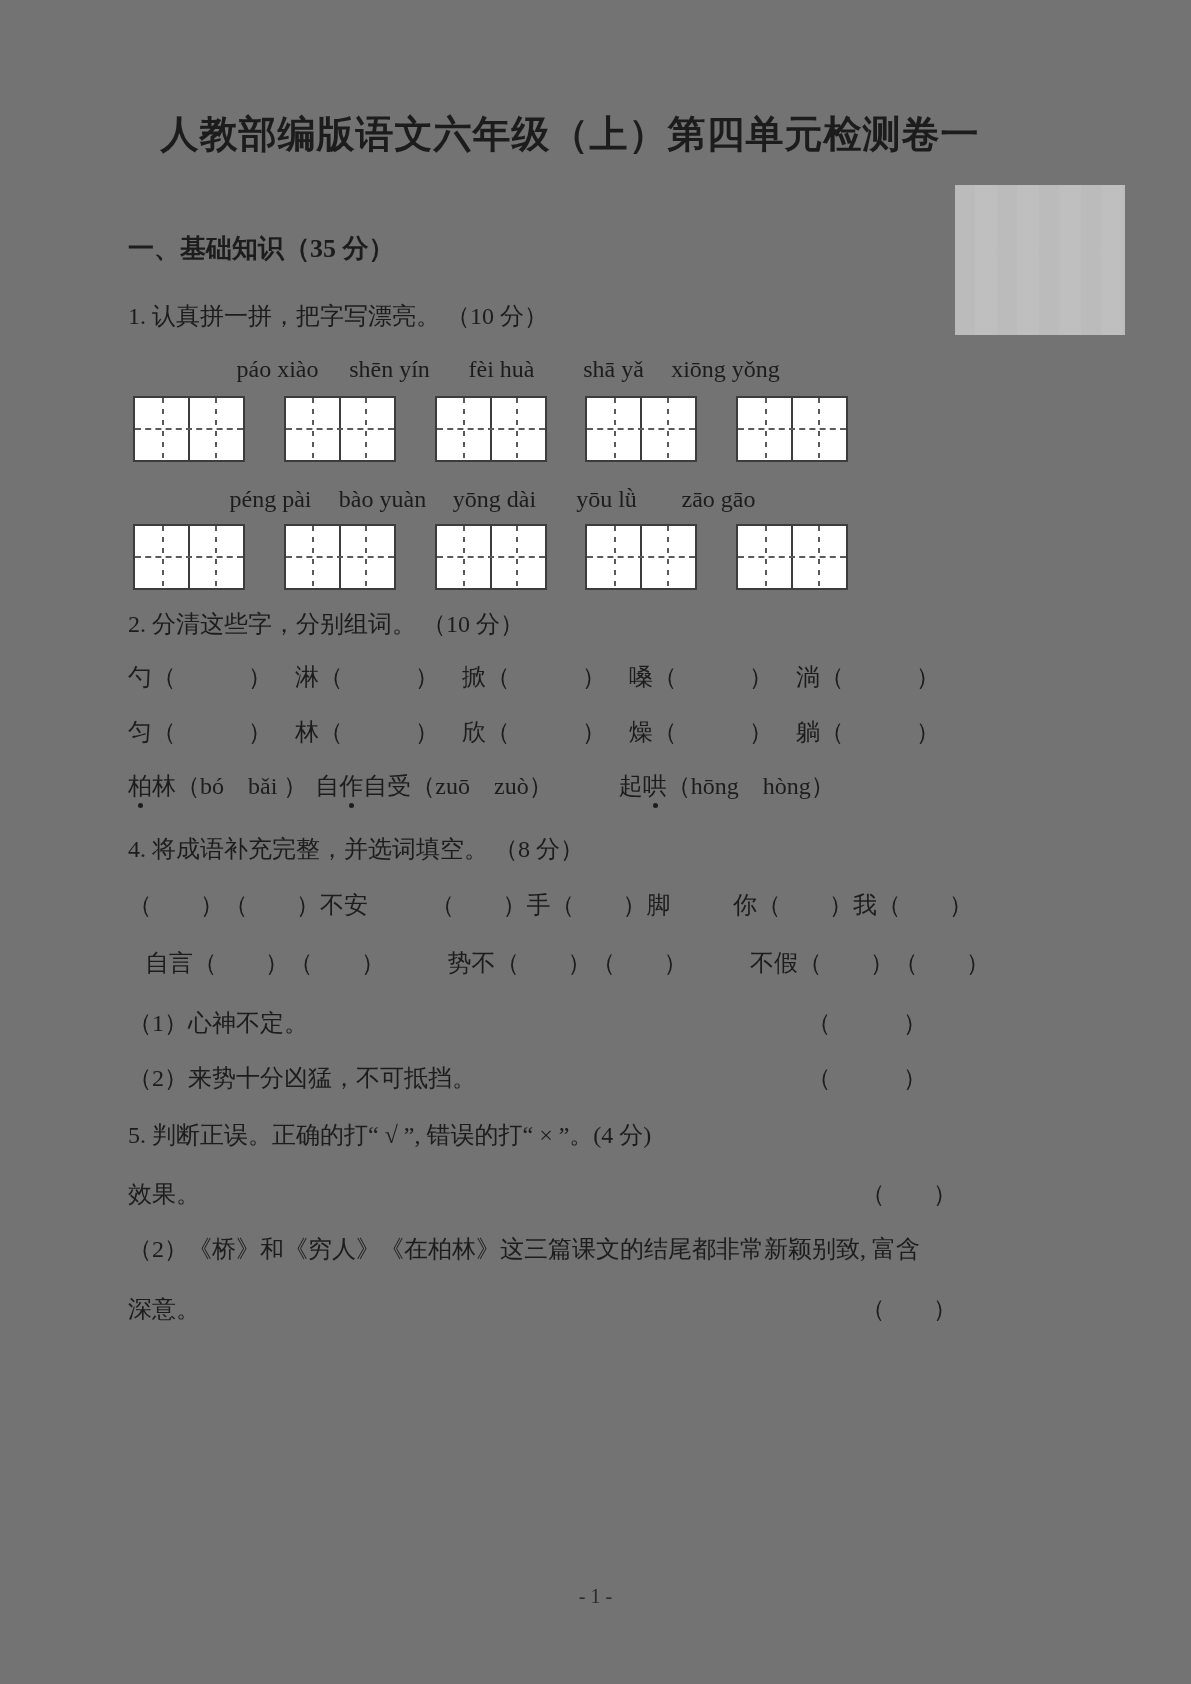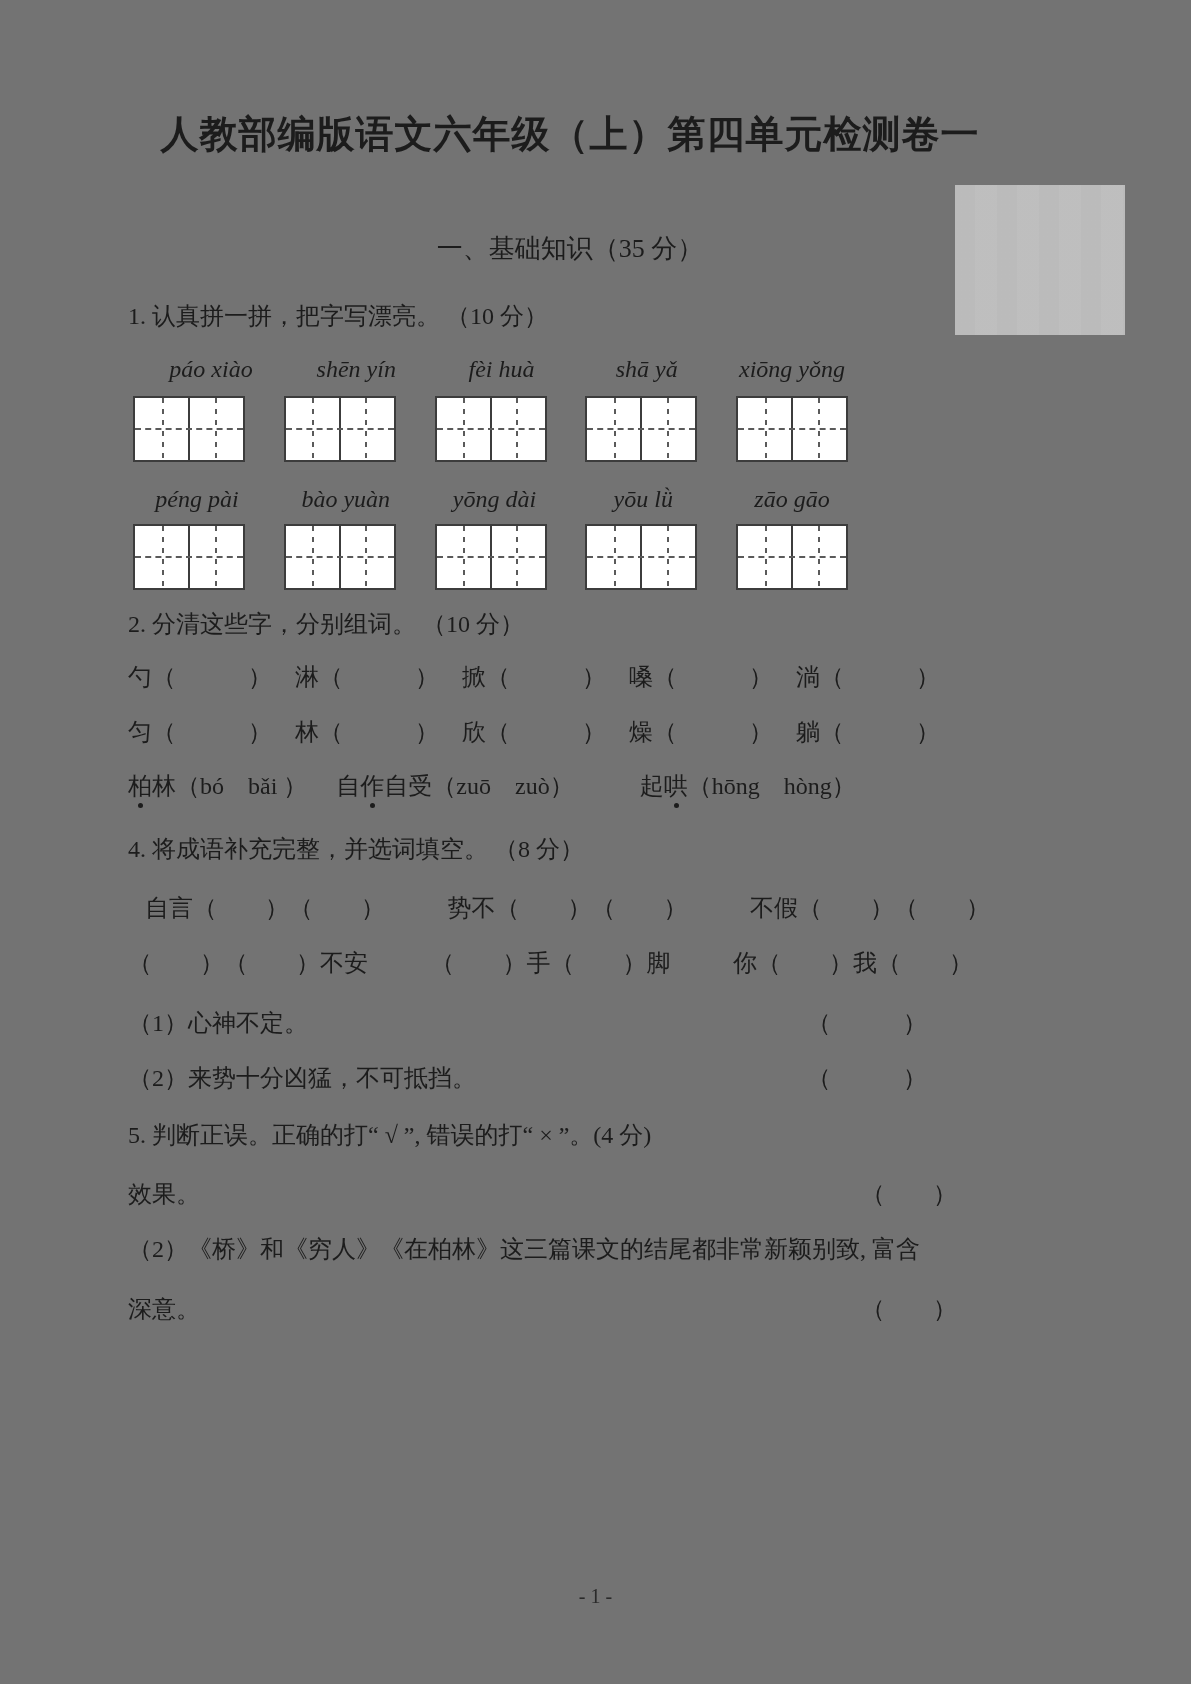--- a/index.html
+++ b/index.html
@@ -15,30 +15,30 @@
   .content { position:absolute; left:128px; top:0; width:884px; }
 
   .doc-title {
     padding-top:110px;
     font-size:38px; font-weight:700;
     text-align:center; letter-spacing:1px;
     line-height:48px; white-space:nowrap;
   }
   .section-heading {
     margin-top:74px;
-    font-size:26px; font-weight:400; line-height:34px;text-align:center;
+    font-size:26px; font-weight:700; line-height:34px;
   }
   .q-heading { margin-top:34px; font-size:24px; line-height:32px; }
   .textline   { font-size:24px; line-height:30px; }
 
   
   .grid-zone { width:715px; margin-left:5px; }
   .pinyin-row {
-    display:flex; justify-content:space-between;
-    font-size:24px; line-height:30px; margin-top:22px;font-style:italic;
+    display:flex; justify-content:center;
+    font-size:24px; line-height:30px; margin-top:22px;
   }
   .pinyin-row.shift1 { margin-left:22px; }
   .pinyin-row.shift2 { margin-left:8px;  }
   .pinyin-cell { width:112px; text-align:center; white-space:nowrap; }
   .box-row { display:flex; justify-content:space-between; margin-top:12px; }
   .tzg {
     position:relative; width:108px; height:62px;
     border:2px solid #3c3c3c; background-color:#fff;
     background-image:
       repeating-linear-gradient(to bottom, #5a5a5a 0 5px, transparent 5px 11px),
@@ -67,21 +67,21 @@
     display:flex; justify-content:space-between;
     width:845px; font-size:24px; line-height:30px;
   }
   .idiom-row.indent { width:845px; margin-left:17px; }
   .mt28 { margin-top:28px; } .mt25 { margin-top:25px; }
   .mt30 { margin-top:30px; }
 
   
   .pron-line { display:flex; margin-top:24px; font-size:24px; line-height:30px; }
   .pron-item { white-space:nowrap; }
-  .pron-item + .pron-item.g1 { margin-left:29px;font-family:Liberation Serif, serif; }
+  .pron-item + .pron-item.g1 { margin-left:8px;font-family:Liberation Serif, serif; }
   .pron-item + .pron-item.g2 { margin-left:66px; }
   .dotchar { position:relative; display:inline-block; }
   .dotchar::after {
     content:""; position:absolute; left:50%; bottom:-7px;
     width:5px; height:5px; margin-left:-2px;
     border-radius:50%; background:#1c1c1c;
   }
 
   
   .answer-line {
@@ -163,30 +163,30 @@
       <span>躺（　　　）</span>
     </div>
 
     <div class="pron-line">
       <span class="pron-item"><span></span><span class="dotchar">柏</span><span>林（bó　bǎi ）</span></span>
       <span class="pron-item g1"><span>自</span><span class="dotchar">作</span><span>自受（zuō　zuò）</span></span>
       <span class="pron-item g2"><span>起</span><span class="dotchar">哄</span><span>（hōng　hòng）</span></span>
     </div>
 
     <div class="q-heading" style="margin-top:32px">4. 将成语补充完整，并选词填空。 （8 分）</div>
+    <div class="idiom-row mt25">
+      <span>（　　）（　　）不安</span>
+      <span>（　　）手（　　）脚</span>
+      <span>你（　　）我（　　）</span>
+    </div>
     <div class="idiom-row indent mt28">
       <span>自言（　　）（　　）</span>
       <span>势不（　　）（　　）</span>
       <span>不假（　　）（　　）</span>
     </div>
-    <div class="idiom-row mt25">
-      <span>（　　）（　　）不安</span>
-      <span>（　　）手（　　）脚</span>
-      <span>你（　　）我（　　）</span>
-    </div>
     <div class="answer-line mt30">
       <span>（1）心神不定。</span>
       <span class="ans off85">（　　　）</span>
     </div>
     <div class="answer-line mt25">
       <span>（2）来势十分凶猛，不可抵挡。</span>
       <span class="ans off85">（　　　）</span>
     </div>
 
     <div class="q-heading" style="margin-top:26px">5.  判断正误。正确的打“ √ ”, 错误的打“ × ”。(4 分)</div>

